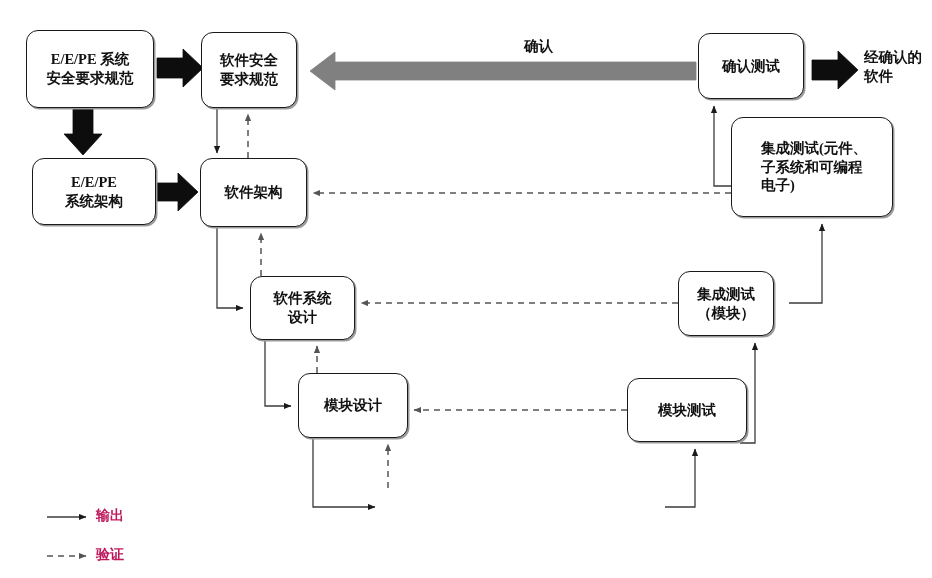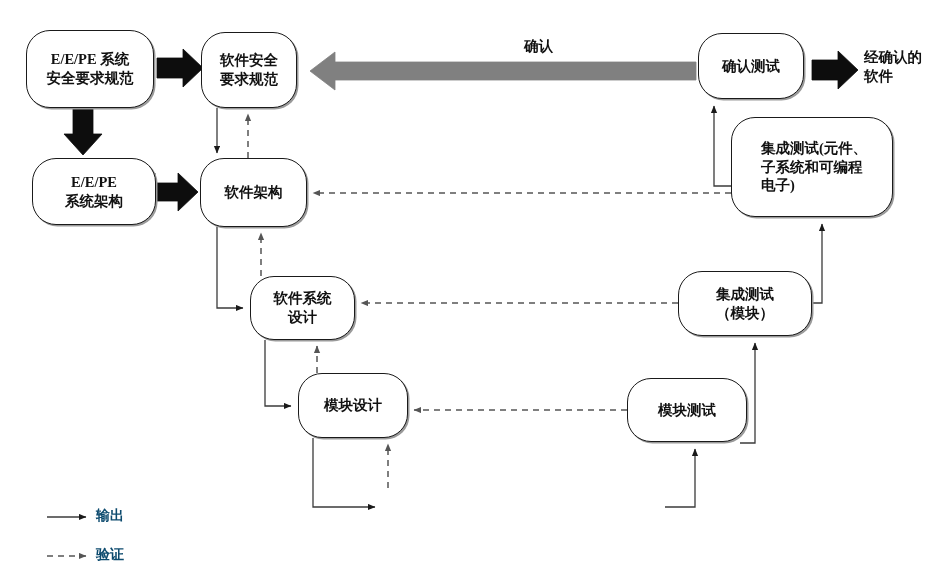--- a/index.html
+++ b/index.html
@@ -21,21 +21,21 @@
     position: absolute;
     left: 0;
     top: 0;
     width: 932px;
     height: 578px;
   }
   .node {
     position: absolute;
     box-sizing: border-box;
     border: 1.6px solid #1a1a1a;
-    border-radius: 24px;
+    border-radius: 12px;
     background: #ffffff;
     display: flex;
     align-items: center;
     justify-content: center;
     text-align: center;
     color: #111111;
     font-weight: bold;
     font-size: 14.5px;
     line-height: 1.28;
     box-shadow: 1.5px 1.5px 0 #9a9a9a;
@@ -55,21 +55,21 @@
     position: absolute;
     color: #111111;
     font-weight: bold;
     font-size: 14.5px;
     line-height: 1.3;
     white-space: pre-line;
     z-index: 4;
   }
   .legend-label {
     position: absolute;
-    color: #0c4a6e;
+    color: #be185d;
     font-weight: bold;
     font-size: 14px;
     z-index: 4;
   }
 </style>
 </head>
 <body>
 
 <div id="diagram-root">
 
@@ -178,21 +178,21 @@
 
   <div class="node" style="left:298px; top:373px; width:110px; height:65px;">
     <span class="node-text">模块设计</span>
   </div>
 
 
   <div class="node" style="left:627px; top:378px; width:120px; height:64px;">
     <span class="node-text">模块测试</span>
   </div>
 
-  <div class="node" style="left:678px; top:271px; width:134px; height:65px;">
+  <div class="node" style="left:678px; top:271px; width:96px; height:65px;">
     <span class="node-text">集成测试
 （模块）</span>
   </div>
 
   <div class="node align-left" style="left:731px; top:117px; width:162px; height:100px;padding-left:15px;">
     <span class="node-text">集成测试(元件、
 子系统和可编程
 电子)</span>
   </div>
 

